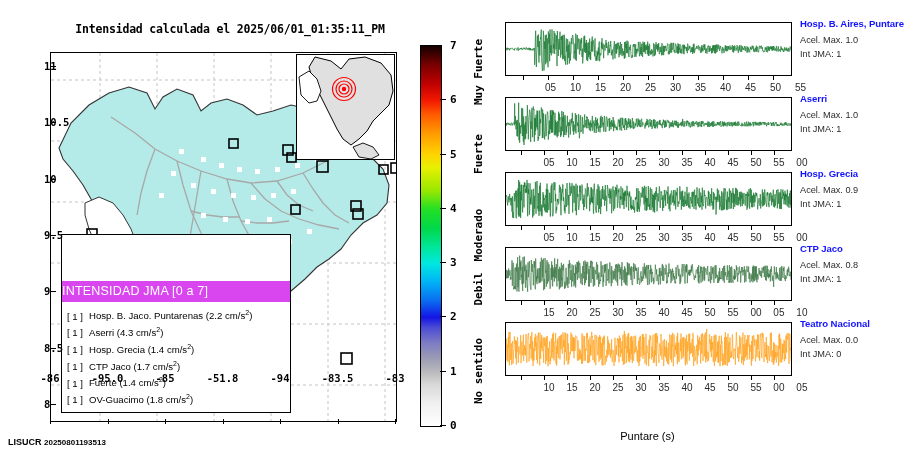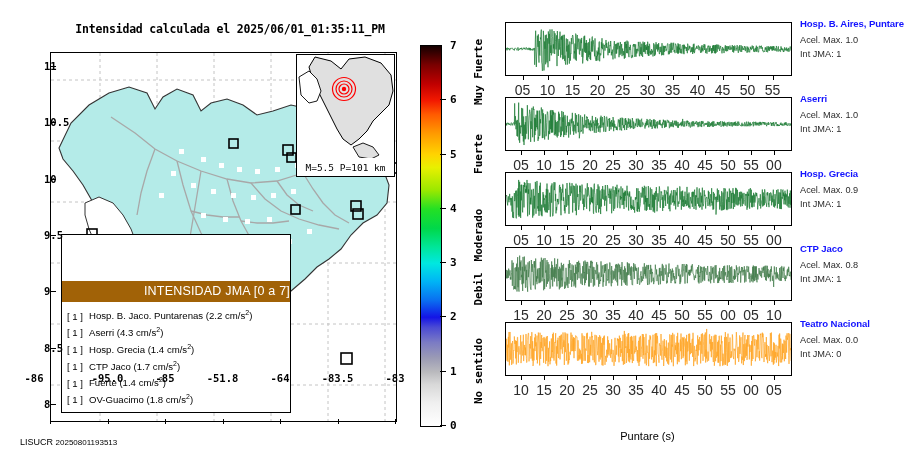--- a/index.html
+++ b/index.html
@@ -27,21 +27,21 @@
   #inset-land{position:absolute;inset:0;}
   #epicenter{position:absolute;left:47px;top:34px;width:26px;height:26px;
     transform:translate(-50%,-50%);}
   #inset-mag{position:absolute;right:1px;top:105px;width:97px;height:18px;
     border:1px solid #000;border-top:none;background:#fff;
     font-family:"DejaVu Sans Mono",monospace;font-size:9.5px;
     display:flex;align-items:center;justify-content:center;}
 
   
   #legend{position:absolute;left:10px;bottom:8px;width:228px;border:1px solid #000;background:#fff;}
-  #legend-header{background:#a16207;color:#fff;text-align:right;font-size:12.5px;
+  #legend-header{background:#d946ef;color:#fff;text-align:left;font-size:12.5px;
     padding:3px 0 4px;letter-spacing:0.2px;margin-top:46px;}
   #legend-body{padding:4px 0 5px 5px;}
   .legend-row{font-size:9.6px;line-height:13.6px;white-space:nowrap;}
   .legend-row .br{display:inline-block;width:22px;}
   sup{font-size:7px;vertical-align:super;}
 
   
   #cbar-wrap{position:absolute;left:420px;top:45px;width:70px;height:380px;}
   #cbar{position:absolute;left:0;top:0;width:20px;height:380px;border:1px solid #000;
     background:linear-gradient(to top,
@@ -52,30 +52,30 @@
       #24e024 57.1%, #9ae800 62%, #e8f000 68%,
       #ffd400 71.4%, #ff9a00 77%, #ff5a00 82%,
       #f21800 85.7%, #c00000 90%, #7a0000 95%, #140000 100%);}
   .cb-tick{position:absolute;left:20px;width:6px;height:1px;background:#000;}
   .cb-num{position:absolute;left:30px;font-family:"DejaVu Sans Mono",monospace;
     font-weight:bold;font-size:11px;transform:translateY(-50%);}
   .cb-word{position:absolute;left:52px;font-family:"DejaVu Sans Mono",monospace;
     font-weight:bold;font-size:11px;writing-mode:vertical-rl;
     transform:translateY(-50%) rotate(180deg);white-space:nowrap;}
 
-  #footer{position:absolute;left:20px;top:437px;font-size:9px;}
+  #footer{position:absolute;left:8px;top:437px;font-size:9px;font-weight:bold;}
   #footer .code{font-size:8px;}
 
   
   .seis{position:absolute;left:505px;width:285px;height:52px;border:1px solid #000;
     background:#fff;overflow:hidden;}
   .seis svg{display:block;width:100%;height:100%;}
   .seis-ticks{position:absolute;left:505px;width:285px;height:16px;}
-  .st{position:absolute;top:6px;font-size:14px;transform:translateX(-50%);
-    color:#2b2b2b;}
+  .st{position:absolute;top:6px;font-size:10px;transform:translateX(-50%);
+    color:#2b2b2b;margin-left:28px;}
   .stm{position:absolute;top:0;width:1px;height:4px;background:#000;}
 
   .seis-info{position:absolute;left:800px;width:112px;}
   .seis-name{color:#1414ff;font-weight:bold;font-size:9.6px;white-space:nowrap;
     letter-spacing:-0.1px;}
   .seis-val{color:#2b2b2b;font-size:9.2px;line-height:13px;margin-top:5px;}
 
   #xlabel{position:absolute;left:505px;top:430px;width:285px;text-align:center;font-size:11px;}
 </style>
 </head>
@@ -185,21 +185,20 @@
       <path d="M2,22 L12,16 L20,24 L24,36 L20,46 L12,48 L4,40 Z" fill="#ffffff" stroke="#000000" stroke-width="0.9"></path>
       <path d="M56,92 L66,88 L76,92 L82,100 L74,104 L62,102 Z" fill="#e0e0e0" stroke="#000000" stroke-width="0.9"></path>
     </svg>
     <svg id="epicenter" viewBox="0 0 26 26">
       <circle cx="13" cy="13" r="11.5" fill="none" stroke="#ff0000" stroke-width="1.2"></circle>
       <circle cx="13" cy="13" r="8" fill="none" stroke="#ff0000" stroke-width="1.2"></circle>
       <circle cx="13" cy="13" r="5" fill="none" stroke="#ff0000" stroke-width="1.2"></circle>
       <circle cx="13" cy="13" r="2.2" fill="#ff0000"></circle>
     </svg>
   </div>
-  <div id="inset-mag">M=5.5 P=101 km</div>
 
   <div id="legend">
     <div id="legend-header">INTENSIDAD JMA [0 a 7]</div>
     <div id="legend-body">
       <div class="legend-row">
         <span class="br">[ 1 ]</span><span>Hosp. B. Jaco. Puntarenas</span> (<span>2.2</span> <span>cm/s</span><sup>2</sup>)
       </div>
       <div class="legend-row">
         <span class="br">[ 1 ]</span><span>Aserri</span> (<span>4.3</span> <span>cm/s</span><sup>2</sup>)
       </div>
@@ -213,29 +212,29 @@
         <span class="br">[ 1 ]</span><span>Fuerte</span> (<span>1.4</span> <span>cm/s</span><sup>2</sup>)
       </div>
       <div class="legend-row">
         <span class="br">[ 1 ]</span><span>OV-Guacimo</span> (<span>1.8</span> <span>cm/s</span><sup>2</sup>)
       </div>
     </div>
   </div>
 </div>
 
 <div id="map-axes">
-    <div class="tickx" style="left: 34px;">-86</div>
+    <div class="tickx" style="left: 50px;">-86</div>
     <div class="tickmark-x" style="left: 50px;"></div>
     <div class="tickx" style="left: 107.5px;">-95.0</div>
     <div class="tickmark-x" style="left: 107.5px;"></div>
     <div class="tickx" style="left: 165px;">-85</div>
     <div class="tickmark-x" style="left: 165px;"></div>
     <div class="tickx" style="left: 222.5px;">-51.8</div>
     <div class="tickmark-x" style="left: 222.5px;"></div>
-    <div class="tickx" style="left: 280px;">-64</div>
+    <div class="tickx" style="left: 280px;">-94</div>
     <div class="tickmark-x" style="left: 280px;"></div>
     <div class="tickx" style="left: 337.5px;">-83.5</div>
     <div class="tickmark-x" style="left: 337.5px;"></div>
     <div class="tickx" style="left: 395px;">-83</div>
     <div class="tickmark-x" style="left: 395px;"></div>
     <div class="ticky" style="top: 66px;">11</div>
     <div class="tickmark-y" style="top: 66px;"></div>
     <div class="ticky" style="top: 122.333px;">10.5</div>
     <div class="tickmark-y" style="top: 122.333px;"></div>
     <div class="ticky" style="top: 178.667px;">10</div>

